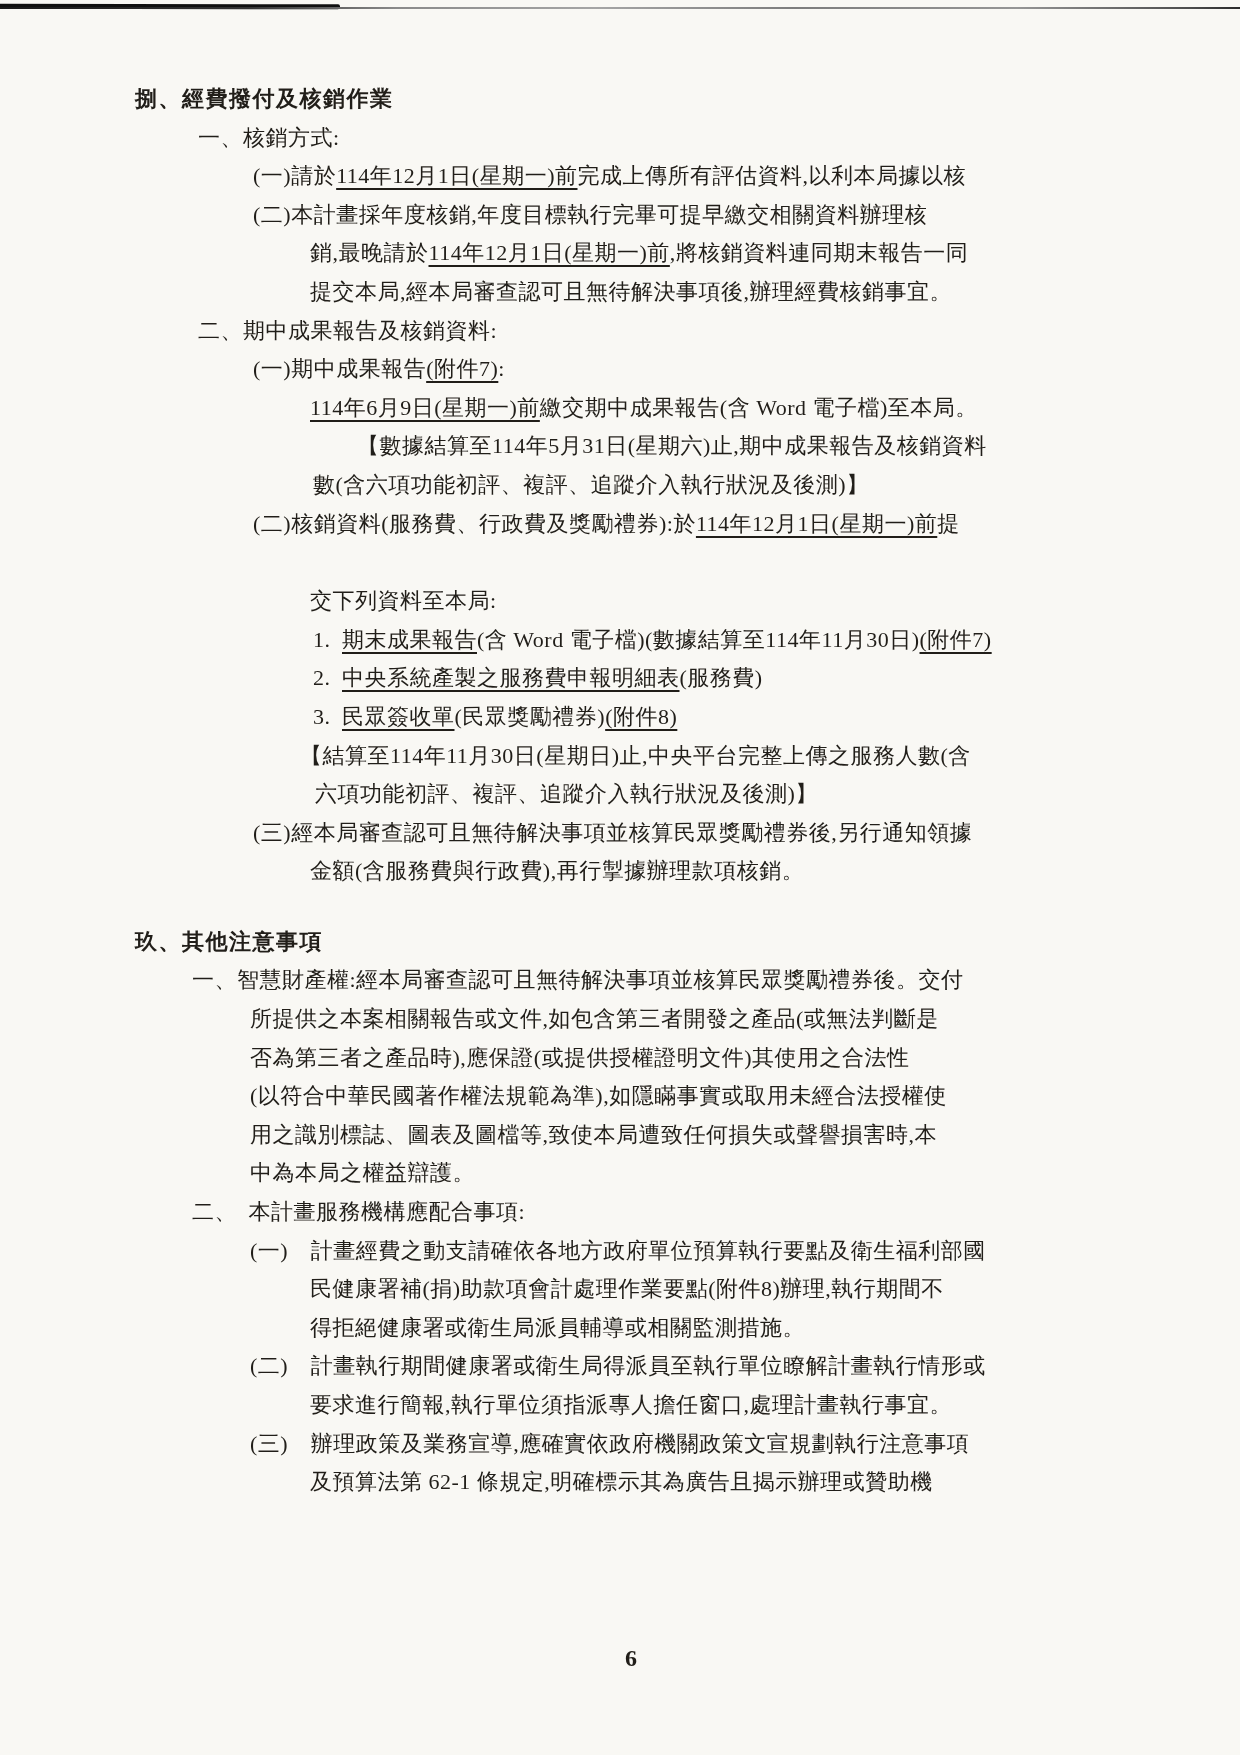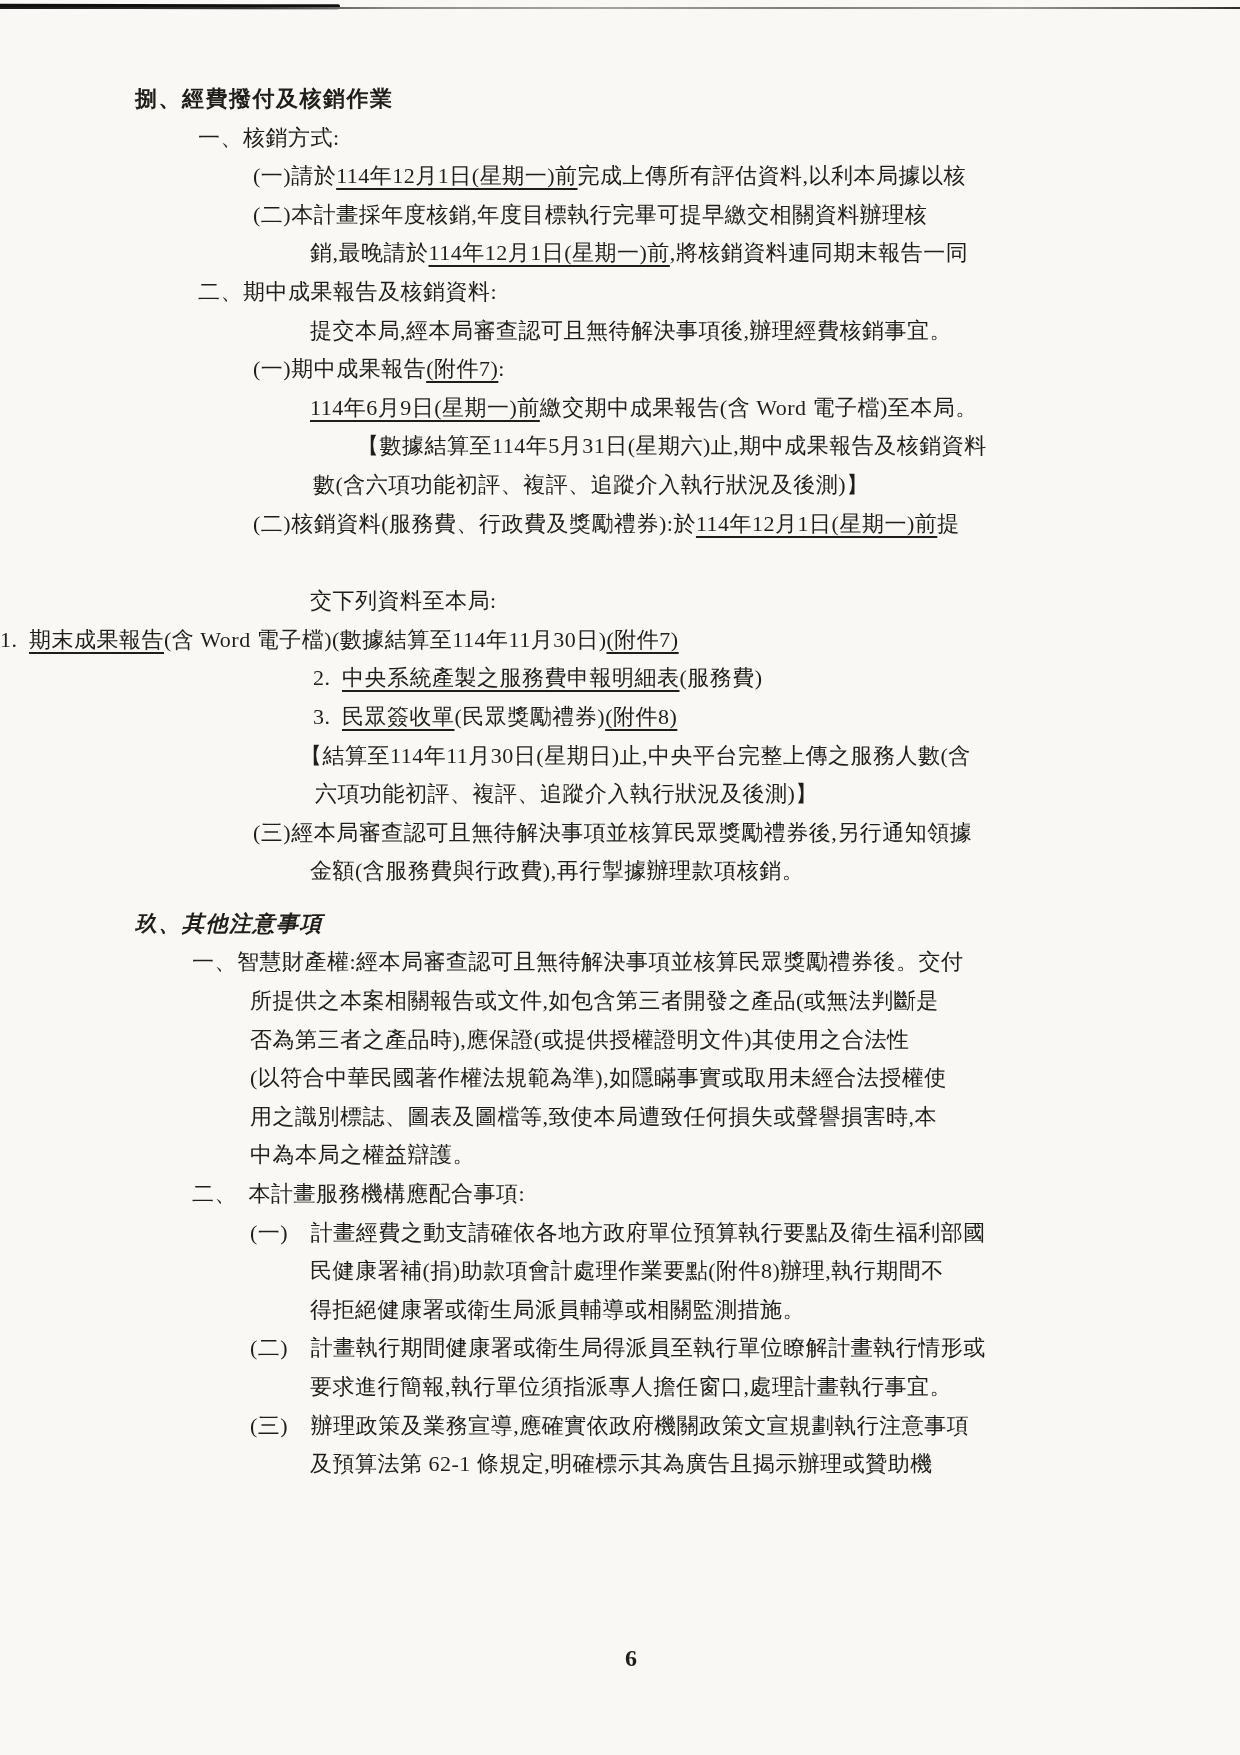--- a/index.html
+++ b/index.html
@@ -49,36 +49,36 @@
 <div class="page">
   <div class="scan-edge-left"></div>
   <div class="scan-edge-line"></div>
 
   <div class="content">
       <div class="line bold" style="margin-left: 135px;"><span class="seg">捌、經費撥付及核銷作業</span></div>
       <div class="line" style="margin-left: 198px;"><span class="seg">一、核銷方式:</span></div>
       <div class="line" style="margin-left: 253px;"><span class="seg">(一)請於</span><span class="seg u">114年12月1日(星期一)前</span><span class="seg">完成上傳所有評估資料,以利本局據以核</span></div>
       <div class="line" style="margin-left: 253px;"><span class="seg">(二)本計畫採年度核銷,年度目標執行完畢可提早繳交相關資料辦理核</span></div>
       <div class="line" style="margin-left: 310px;"><span class="seg">銷,最晚請於</span><span class="seg u">114年12月1日(星期一)前</span><span class="seg">,將核銷資料連同期末報告一同</span></div>
+      <div class="line" style="margin-left: 310px;"><span class="seg">提交本局,經本局審查認可且無待解決事項後,辦理經費核銷事宜。</span></div>
       <div class="line" style="margin-left: 198px;"><span class="seg">二、期中成果報告及核銷資料:</span></div>
-      <div class="line" style="margin-left: 310px;"><span class="seg">提交本局,經本局審查認可且無待解決事項後,辦理經費核銷事宜。</span></div>
       <div class="line" style="margin-left: 253px;"><span class="seg">(一)期中成果報告</span><span class="seg u">(附件7)</span><span class="seg">:</span></div>
       <div class="line" style="margin-left: 310px;"><span class="seg u">114年6月9日(星期一)前</span><span class="seg">繳交期中成果報告(含 Word 電子檔)至本局。</span></div>
       <div class="line" style="margin-left: 357px;"><span class="seg">【數據結算至114年5月31日(星期六)止,期中成果報告及核銷資料</span></div>
       <div class="line" style="margin-left: 313px;"><span class="seg">數(含六項功能初評、複評、追蹤介入執行狀況及後測)】</span></div>
       <div class="line" style="margin-left: 253px;"><span class="seg">(二)核銷資料(服務費、行政費及獎勵禮券):於</span><span class="seg u">114年12月1日(星期一)前</span><span class="seg">提</span></div>
       <div class="line" style="margin-left: 310px; margin-top: 39px;"><span class="seg">交下列資料至本局:</span></div>
-      <div class="line" style=""><span class="seg">1. </span><span class="seg u">期末成果報告</span><span class="seg">(含 Word 電子檔)(數據結算至114年11月30日)</span><span class="seg u">(附件7)</span></div>
+      <div class="line" style="margin-left: 313px;"><span class="seg">1. </span><span class="seg u">期末成果報告</span><span class="seg">(含 Word 電子檔)(數據結算至114年11月30日)</span><span class="seg u">(附件7)</span></div>
       <div class="line" style="margin-left: 313px;"><span class="seg">2. </span><span class="seg u">中央系統產製之服務費申報明細表</span><span class="seg">(服務費)</span></div>
       <div class="line" style="margin-left: 313px;"><span class="seg">3. </span><span class="seg u">民眾簽收單</span><span class="seg">(民眾獎勵禮券)</span><span class="seg u">(附件8)</span></div>
       <div class="line" style="margin-left: 300px;"><span class="seg">【結算至114年11月30日(星期日)止,中央平台完整上傳之服務人數(含</span></div>
       <div class="line" style="margin-left: 315px;"><span class="seg">六項功能初評、複評、追蹤介入執行狀況及後測)】</span></div>
       <div class="line" style="margin-left: 253px;"><span class="seg">(三)經本局審查認可且無待解決事項並核算民眾獎勵禮券後,另行通知領據</span></div>
       <div class="line" style="margin-left: 310px;"><span class="seg">金額(含服務費與行政費),再行掣據辦理款項核銷。</span></div>
-      <div class="line bold" style="margin-left: 135px; margin-top: 14px; font-style: italic;"><span class="seg">玖、其他注意事項</span></div>
+      <div class="line bold" style="margin-left: 135px; margin-top: 32px;"><span class="seg">玖、其他注意事項</span></div>
       <div class="line" style="margin-left: 192px;"><span class="seg">一、智慧財產權:經本局審查認可且無待解決事項並核算民眾獎勵禮券後。交付</span></div>
       <div class="line" style="margin-left: 250px;"><span class="seg">所提供之本案相關報告或文件,如包含第三者開發之產品(或無法判斷是</span></div>
       <div class="line" style="margin-left: 250px;"><span class="seg">否為第三者之產品時),應保證(或提供授權證明文件)其使用之合法性</span></div>
       <div class="line" style="margin-left: 250px;"><span class="seg">(以符合中華民國著作權法規範為準),如隱瞞事實或取用未經合法授權使</span></div>
       <div class="line" style="margin-left: 250px;"><span class="seg">用之識別標誌、圖表及圖檔等,致使本局遭致任何損失或聲譽損害時,本</span></div>
       <div class="line" style="margin-left: 250px;"><span class="seg">中為本局之權益辯護。</span></div>
       <div class="line" style="margin-left: 192px;"><span class="seg">二、 本計畫服務機構應配合事項:</span></div>
       <div class="line" style="margin-left: 250px;"><span class="seg">(一)　計畫經費之動支請確依各地方政府單位預算執行要點及衛生福利部國</span></div>
       <div class="line" style="margin-left: 310px;"><span class="seg">民健康署補(捐)助款項會計處理作業要點(附件8)辦理,執行期間不</span></div>
       <div class="line" style="margin-left: 310px;"><span class="seg">得拒絕健康署或衛生局派員輔導或相關監測措施。</span></div>

